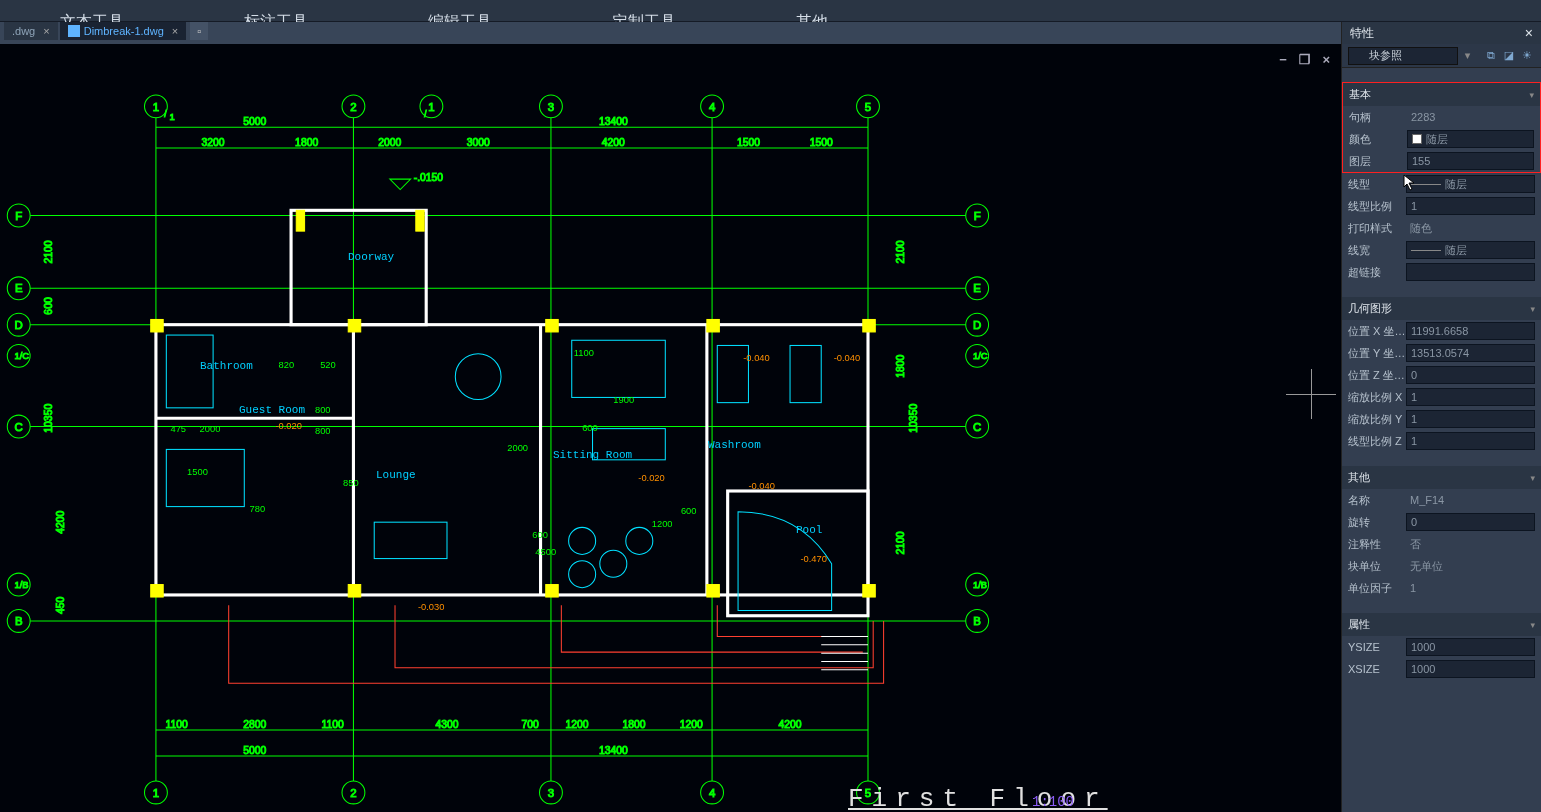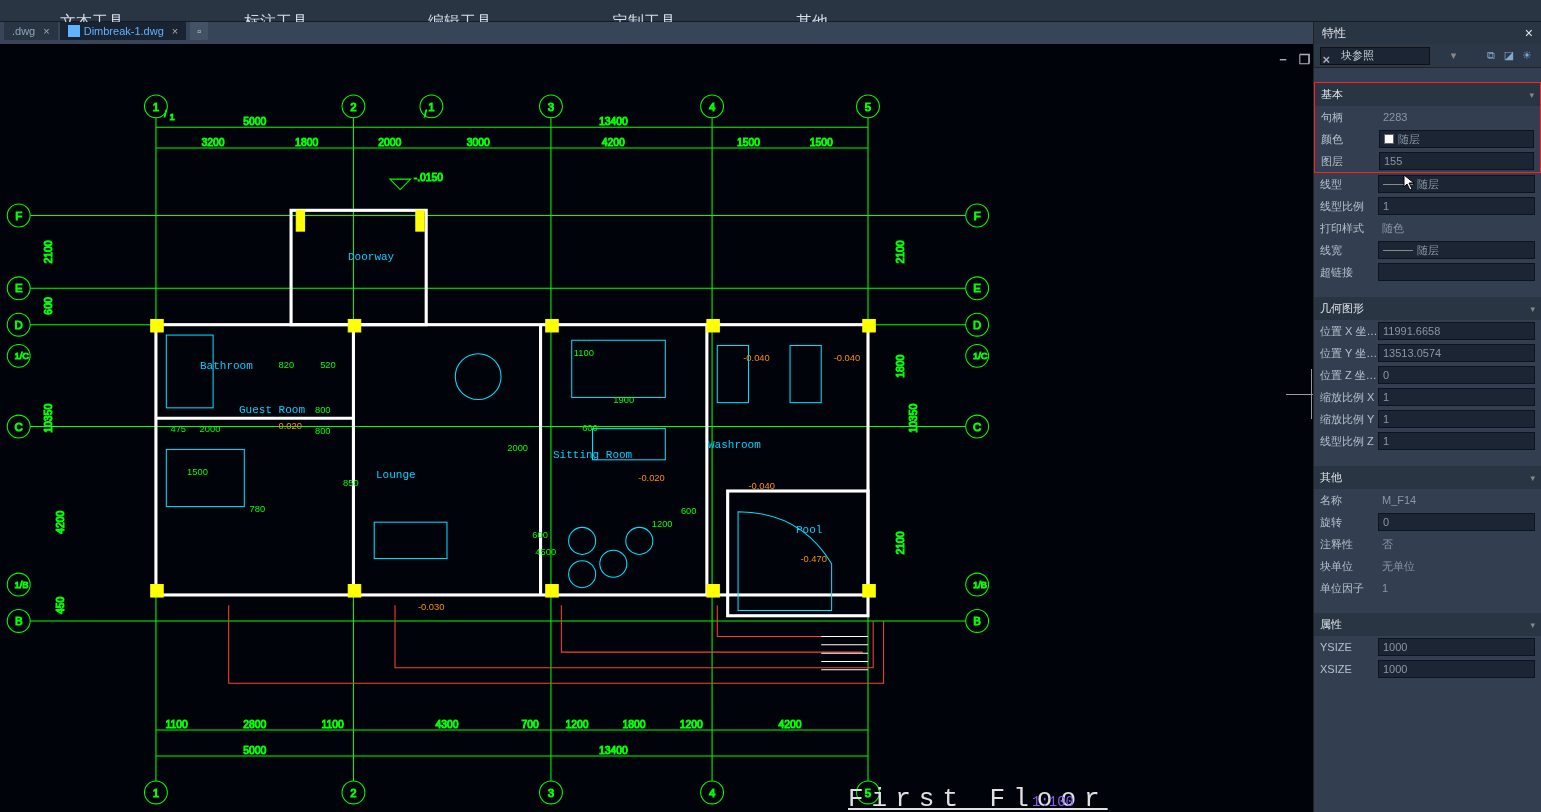--- a/index.html
+++ b/index.html
@@ -11,21 +11,21 @@
 .tab.active{background:#1a2332;color:#5fb4ff}
 .tab-close{margin-left:8px;color:#aaa;font-size:11px}
 .tab-icon{width:12px;height:12px;background:#5fb4ff;margin-right:4px}
 .new-tab{width:18px;height:18px;background:#445266;margin-left:2px;text-align:center;line-height:18px;color:#ccc;cursor:pointer}
 .tab-nav{position:absolute;right:4px;top:2px;display:flex}
 .tab-nav span{width:14px;height:16px;background:#2a3544;text-align:center;color:#888;line-height:16px;font-size:10px;margin-left:1px;cursor:pointer}
 .main{position:absolute;top:44px;left:0;right:200px;bottom:0;background:#00030a}
 .canvas{position:absolute;top:0;left:0;right:0;bottom:0}
 .win-controls{position:absolute;top:8px;right:8px;display:flex;gap:6px;z-index:10}
 .win-controls span{color:#aab;font-size:13px;cursor:pointer;padding:0 3px;font-weight:bold}
-.panel{position:absolute;top:22px;right:0;width:228px;bottom:0;background:#333e50;border-left:1px solid #222}
+.panel{position:absolute;top:22px;right:0;width:200px;bottom:0;background:#333e50;border-left:1px solid #222}
 .panel-title{height:22px;background:#2a3544;padding:4px 8px;font-size:12px;color:#e0e6ec;display:flex;justify-content:space-between;align-items:center}
 .panel-title .close{cursor:pointer;font-size:14px}
 .panel-selector{height:24px;background:#2c3748;padding:3px 6px;display:flex;align-items:center;justify-content:space-between;border-bottom:1px solid #222}
 .selector-input{background:#1c2534;border:1px solid #111;color:#c8d0d8;height:18px;padding:2px 20px;font-size:11px;width:110px}
 .selector-icons{display:flex;gap:2px}
 .selector-icons span{width:16px;height:16px;display:flex;align-items:center;justify-content:center;color:#7fa8d0;cursor:pointer;font-size:11px}
 .section{margin-top:14px}
 .section-hd{background:#2a3544;padding:4px 6px;font-size:11px;color:#e0e6ec;font-weight:normal;display:flex;justify-content:space-between;align-items:center;cursor:pointer}
 .section-hd .chev{font-size:9px;color:#888}
 .section.highlight .section-hd{border:1px solid #ff2020;border-bottom:none}

